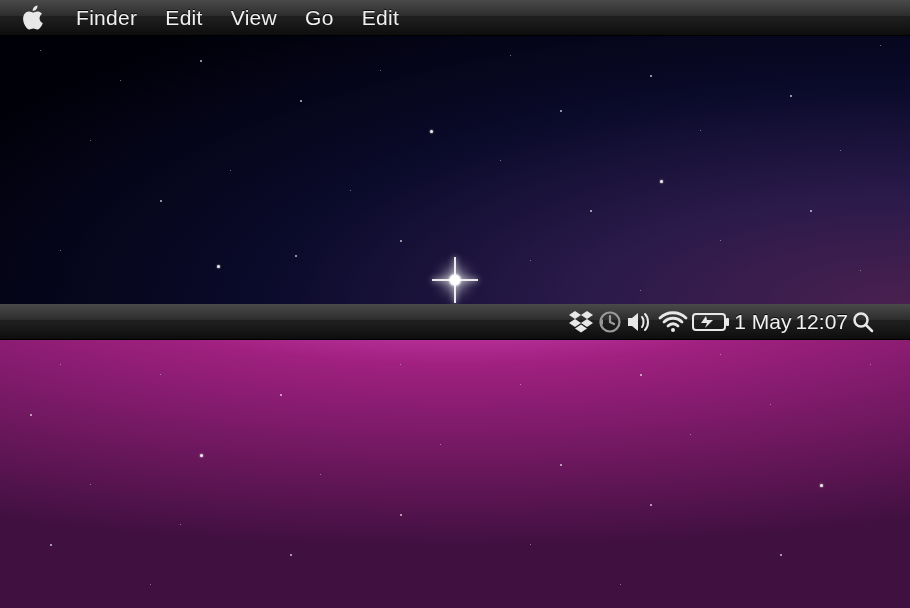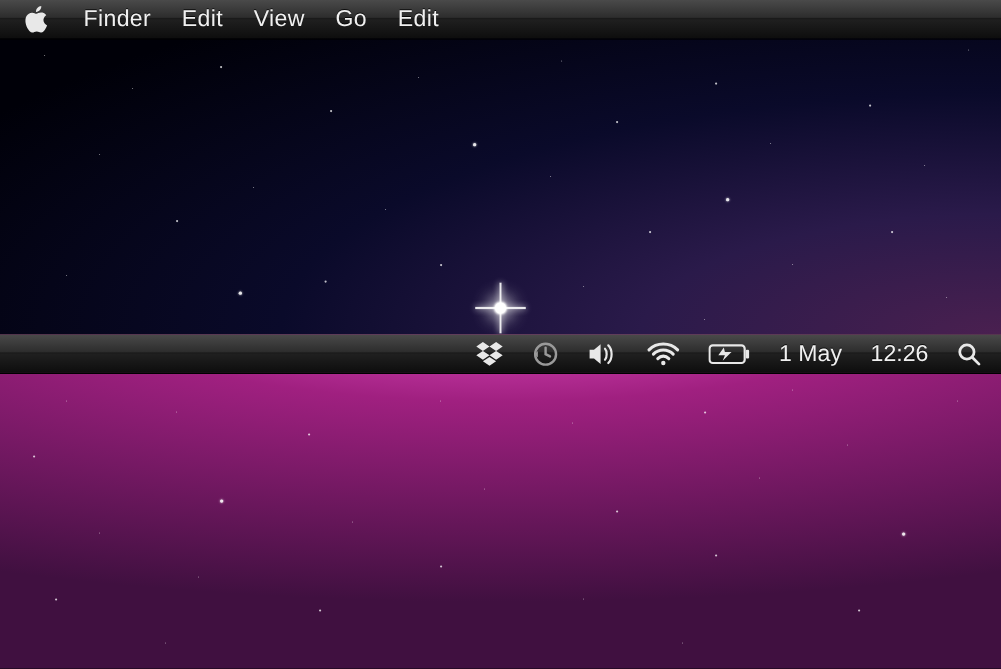--- a/index.html
+++ b/index.html
@@ -38,22 +38,22 @@
   .menubar-left {
     display: flex;
     align-items: center;
     padding-left: 20px;
     gap: 0;
   }
   .menubar-right {
     display: flex;
     align-items: center;
     margin-left: auto;
-    padding-right: 18px;
-    gap: 26px;
+    padding-right: 36px;
+    gap: 4px;
   }
   .apple-logo { display: flex; align-items: center; margin-right: 18px; cursor: default; }
   .menu-item {
     padding: 0 14px;
     height: 36px;
     line-height: 36px;
     cursor: default;
     letter-spacing: 0.3px;
   }
   .menu-item.bold { font-weight: normal; }
@@ -174,21 +174,21 @@
 
       <span class="status-icon">
         <svg width="38" height="20" viewBox="0 0 38 20">
           <rect x="1" y="2" width="32" height="16" rx="3" fill="none" stroke="#e8e8e8" stroke-width="2"></rect>
           <rect x="34" y="6" width="3" height="8" rx="1" fill="#e8e8e8"></rect>
           <path d="M14 4 L9 11 L15 11 L13 16 L21 8 L15 8 Z" fill="#e8e8e8"></path>
         </svg>
       </span>
 
       <span class="status-text">1 May</span>
-      <span class="status-text">12:26</span>
+      <span class="status-text">12:07</span>
 
       <span class="status-icon">
         <svg width="22" height="22" viewBox="0 0 22 22">
           <circle cx="9" cy="9" r="6.5" fill="none" stroke="#e8e8e8" stroke-width="2.5"></circle>
           <line x1="14" y1="14" x2="20" y2="20" stroke="#e8e8e8" stroke-width="2.5" stroke-linecap="round"></line>
         </svg>
       </span>
     </div>
   </div>
 

